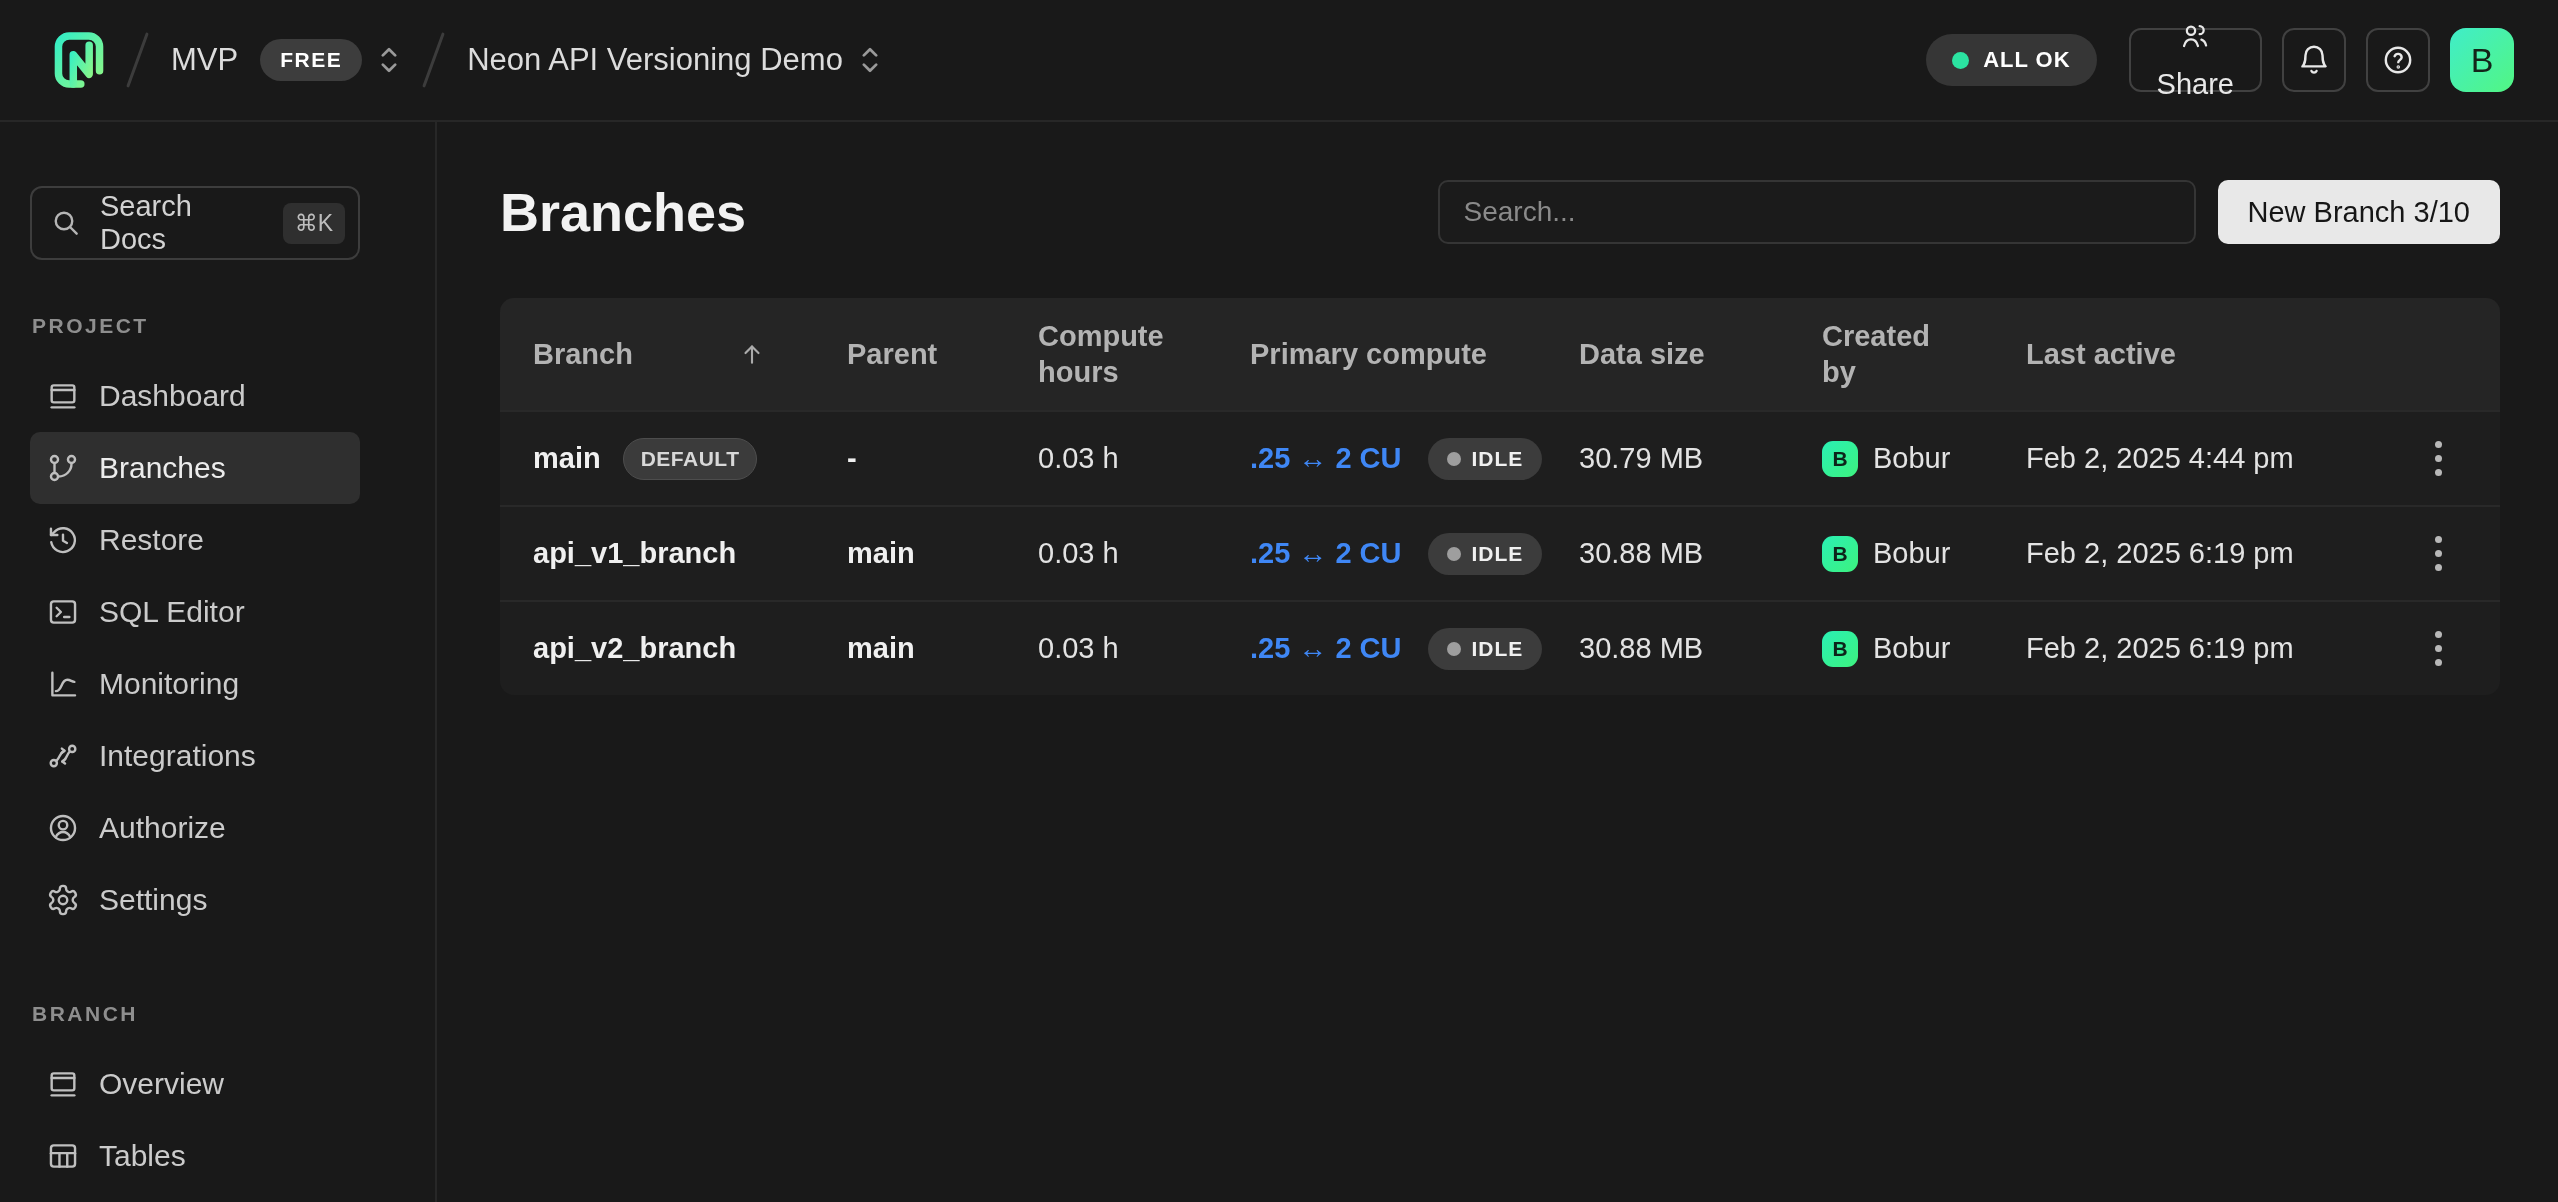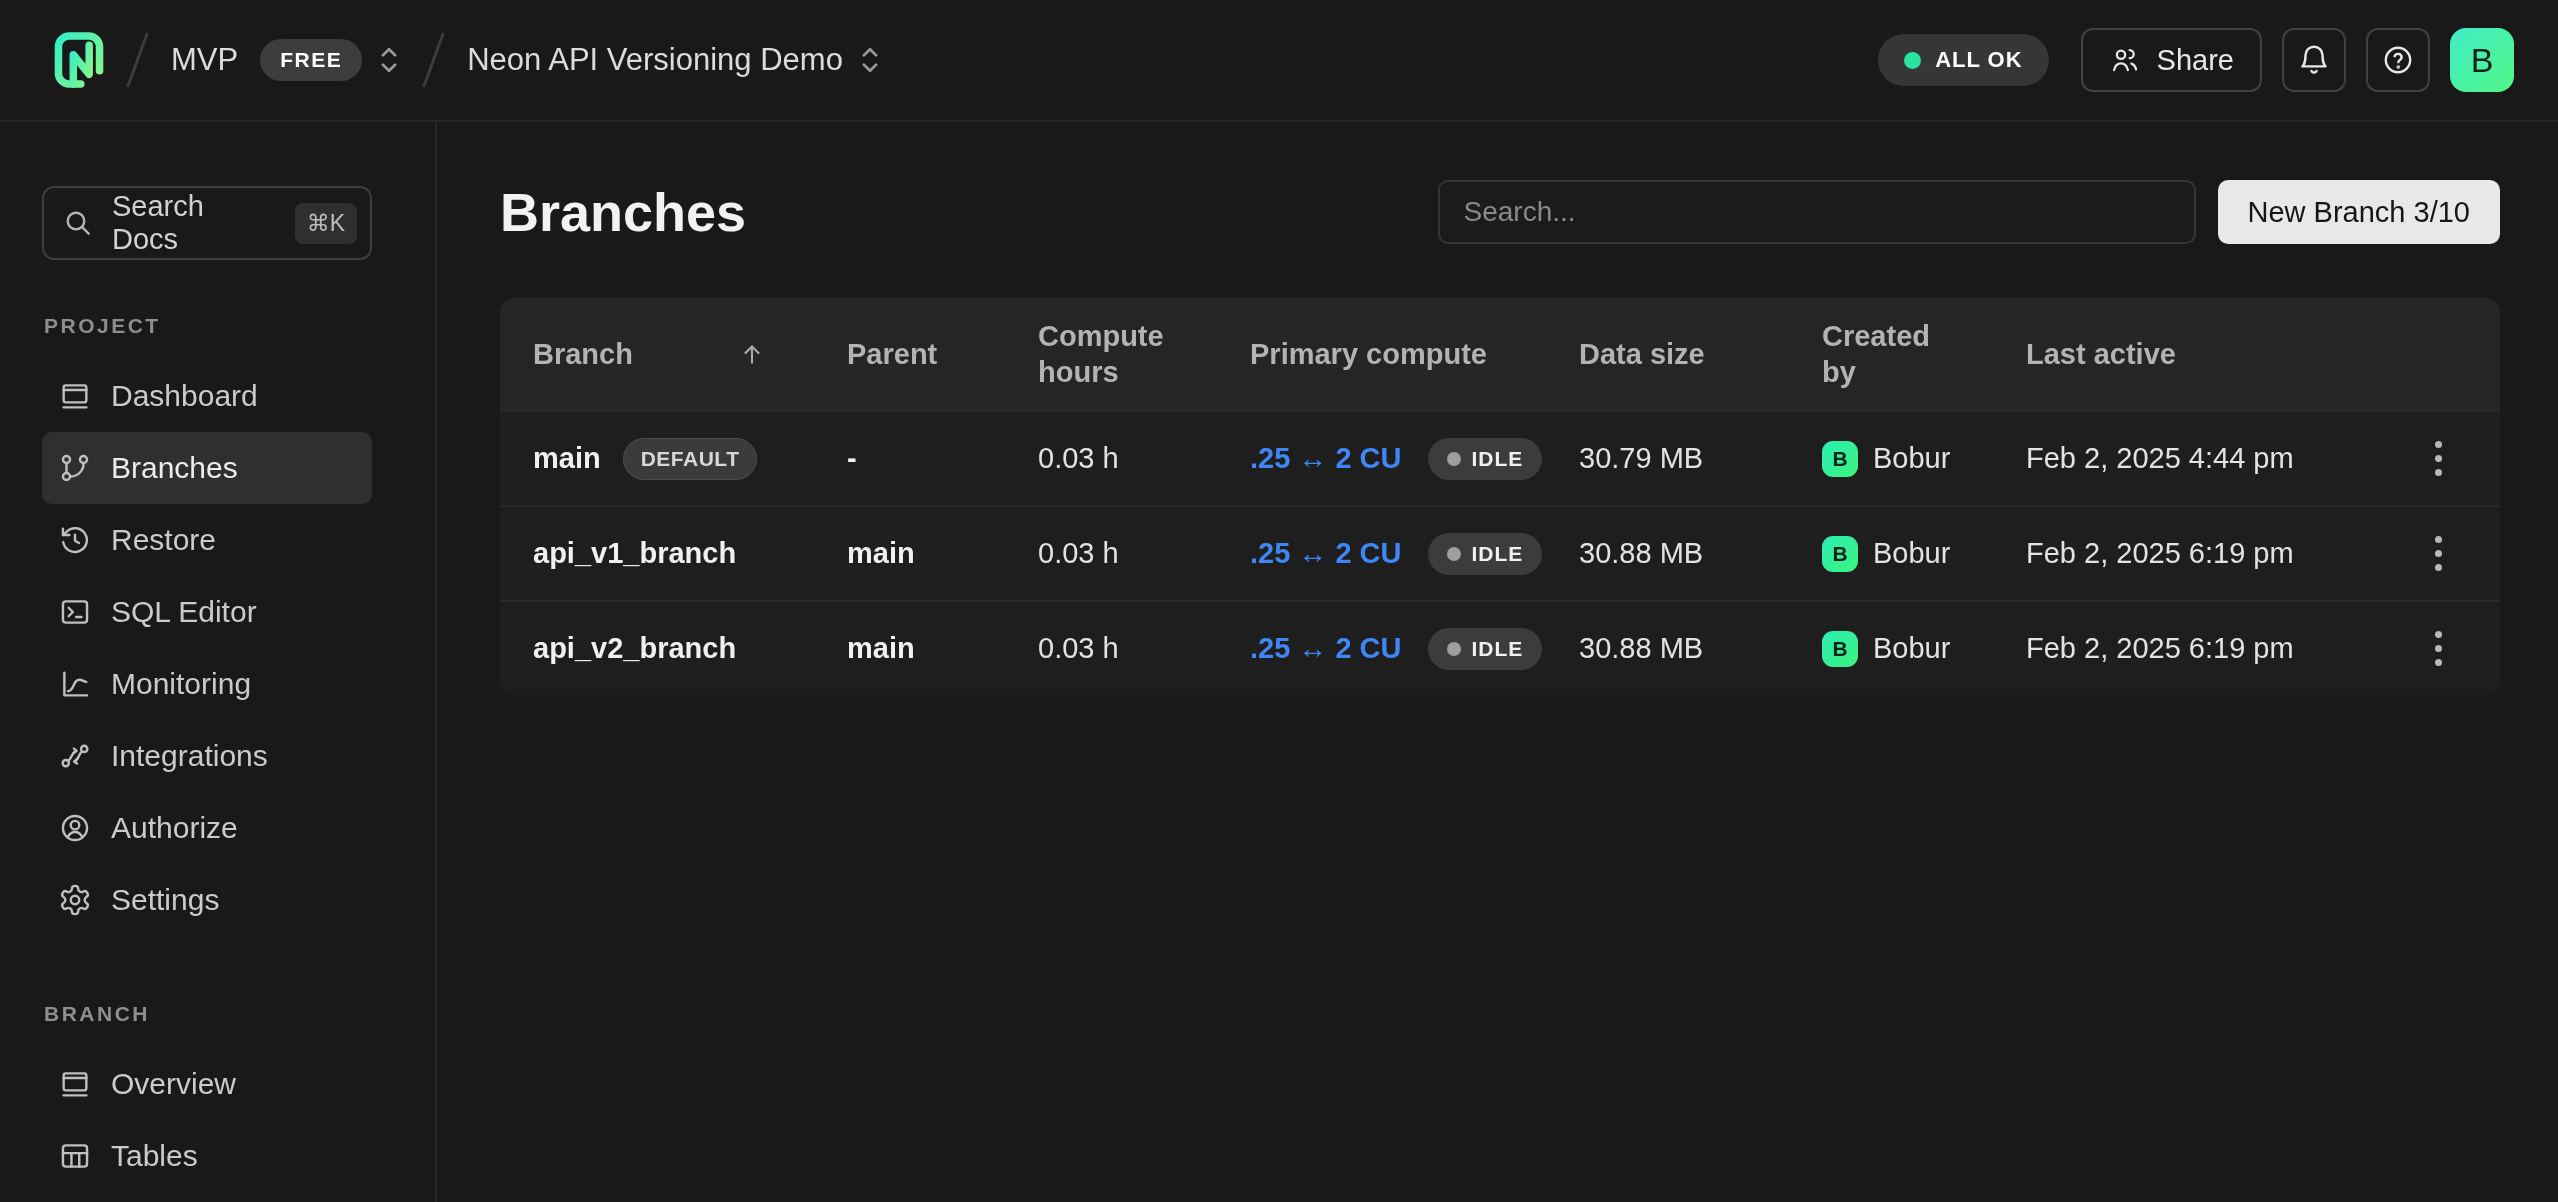--- a/index.html
+++ b/index.html
@@ -42,38 +42,38 @@
     height:52px; padding:0 26px; margin-right:12px;
   }
   .status-dot { width:17px; height:17px; border-radius:50%; background:#2be3a1; }
   .status-text { font-size:22px; font-weight:bold; color:#ffffff; letter-spacing:1px; }
   .tb-btn {
     height:64px; border:2px solid #414141; border-radius:12px;
     background:transparent; color:#e8e8e8;
     display:flex; align-items:center; justify-content:center;
     cursor:pointer;
   }
-  .share-btn { padding:0 26px; gap:16px; font-size:29px; font-family:inherit; }
+  .share-btn { padding:0 26px; gap:16px; font-size:29px; font-family:inherit;flex-direction:column; }
   .icon-btn { width:64px; }
   .avatar {
     width:64px; height:64px; border-radius:16px;
     background:linear-gradient(135deg,#40edc9,#52f683);
     color:#142419; font-size:34px;
     display:flex; align-items:center; justify-content:center;
     cursor:pointer;
   }
 
   
   .layout { display:flex; height:1080px; }
 
   
   .sidebar {
     width:437px; flex:none;
     border-right:2px solid #272727;
-    padding:64px 0 0 42px;
+    padding:64px 0 0 30px;
   }
   .search-docs {
     width:330px; height:74px;
     border:2px solid #3d3d3d; border-radius:12px;
     display:flex; align-items:center; gap:18px;
     padding:0 13px 0 18px;
     cursor:pointer;
   }
   .search-docs-label { flex:1; font-size:29px; color:#d2d2d2; }
   .kbd {

